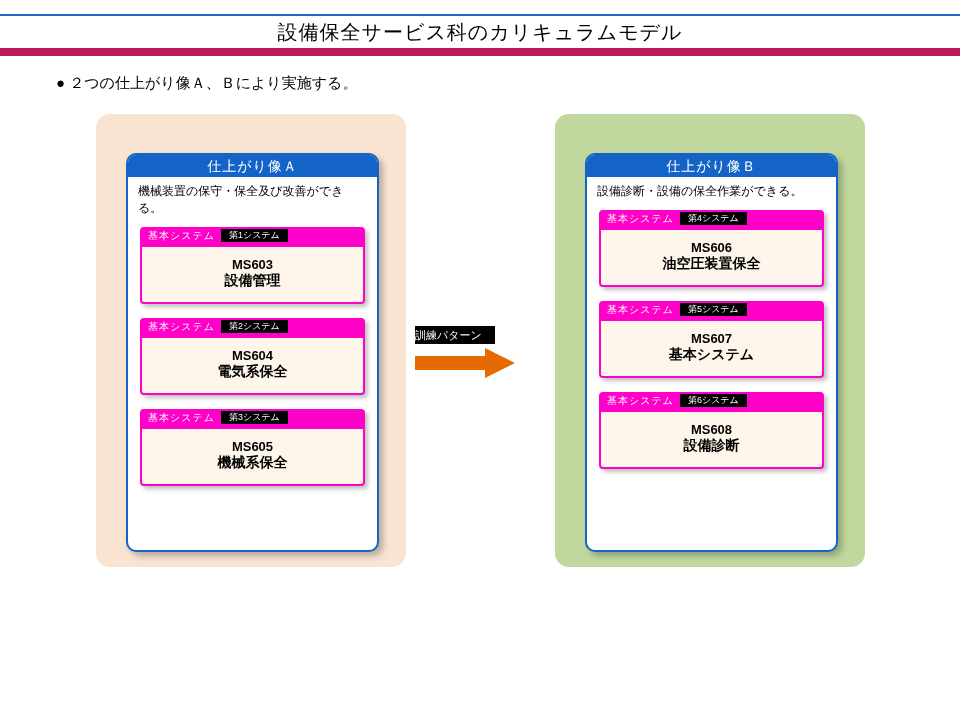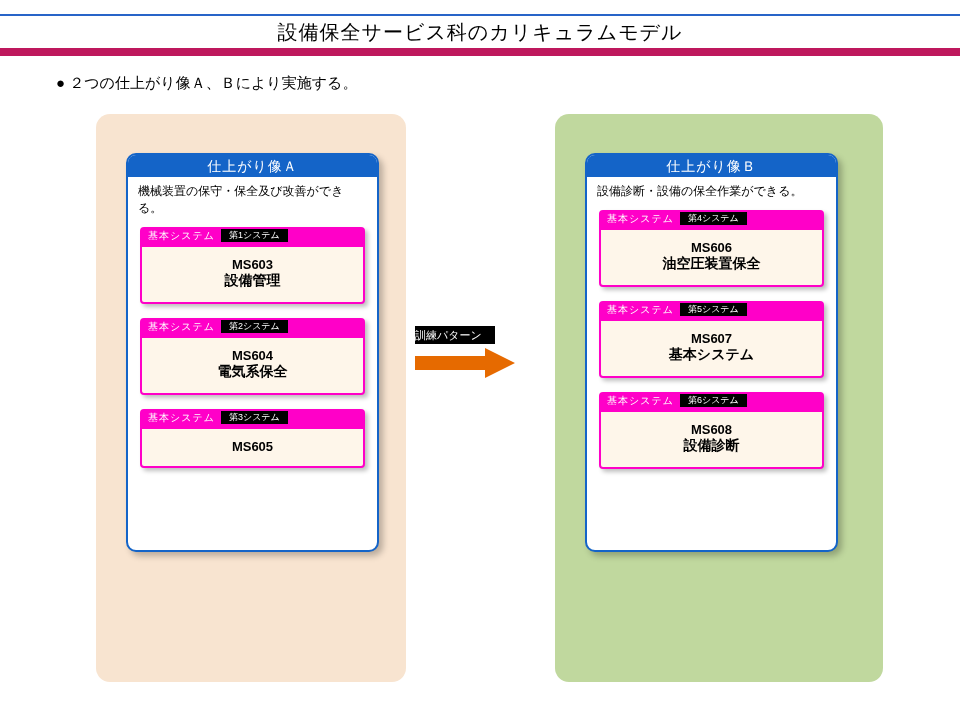--- a/index.html
+++ b/index.html
@@ -34,33 +34,32 @@
     color: #000;
   }
   .stage {
     position: relative;
     width: 960px;
     height: 600px;
   }
   .panel {
     position: absolute;
     width: 310px;
-    height: 568px;
+    height: 453px;
     border-radius: 14px;
   }
   .panel-a {
     left: 96px;
     top: 21px;
     background: #f8e4d0;
   }
   .panel-b {
     left: 555px;
     top: 21px;
     background: #c0d89e;
-    padding-left: 18px;
   }
   .card {
     position: absolute;
     left: 30px;
     top: 39px;
     width: 249px;
     height: 395px;
     border: 2px solid #1464c8;
     border-radius: 10px;
     background: #ffffff;
@@ -180,20 +179,21 @@
             <div class="mod-name">電気系保全</div>
           </div>
         </div>
         <div class="mod">
           <div class="mod-top">
             <span class="left-label">基本システム</span>
             <span class="pill">第3システム</span>
           </div>
           <div class="mod-body">
             <div class="mod-code">MS605</div>
+            <div class="mod-name">機械系保全</div>
           </div>
         </div>
       </div>
     </div>
   </div>
 
   <div class="arrow-box">
     <div class="arrow-label">訓練パターン</div>
     <svg class="arrow-svg" width="100" height="30">
       <polygon points="0,8 70,8 70,0 100,15 70,30 70,22 0,22" fill="#e66a00"></polygon>

